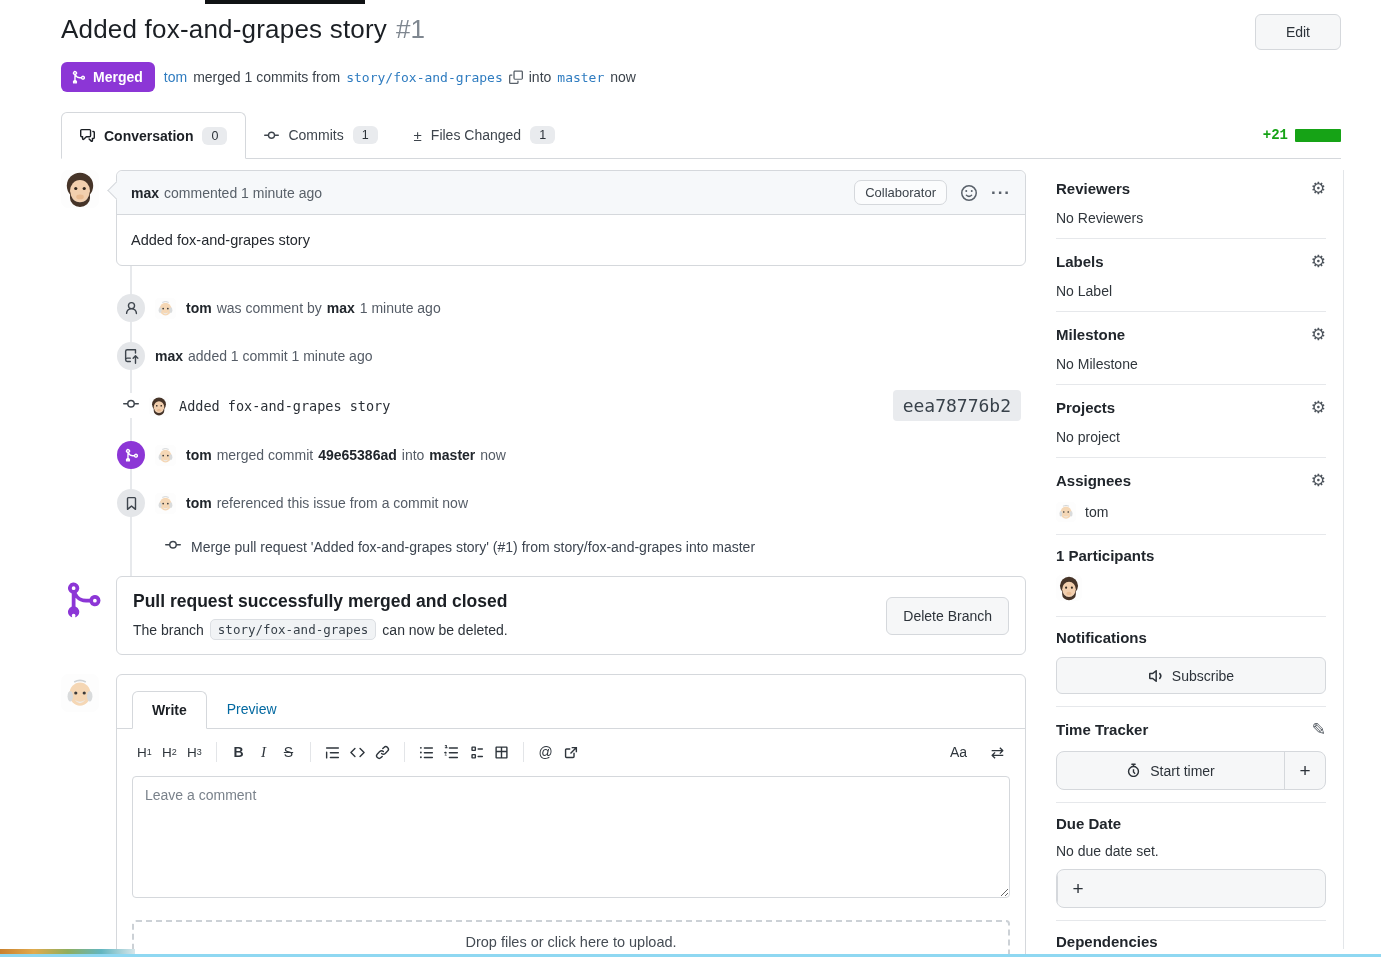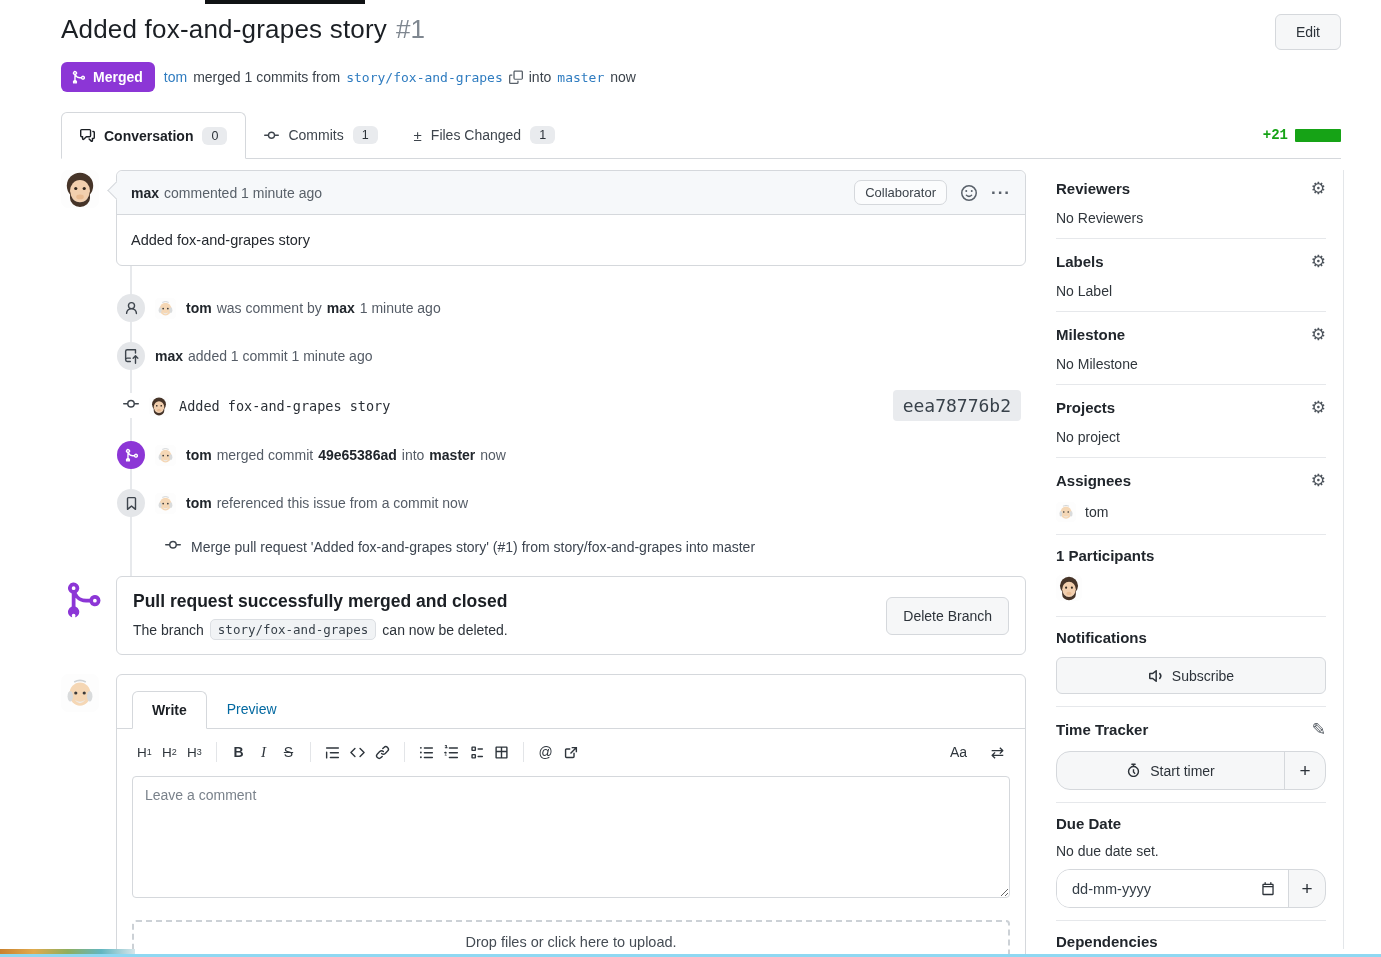--- a/index.html
+++ b/index.html
@@ -11,21 +11,21 @@
 
   
   .topbar{position:absolute;left:205px;top:0;width:160px;height:4px;background:#101214;}
 
   
   .title-row{position:absolute;left:61px;top:14px;width:1280px;display:flex;align-items:flex-start;}
   .page-title{font-size:26px;color:#1b1f24;letter-spacing:.2px}
   .issue-num{color:#7f8790;margin-left:9px;font-size:26px}
   .btn{display:inline-flex;align-items:center;justify-content:center;gap:8px;background:#f6f7f8;
        border:1px solid #d5d8dc;border-radius:6px;color:#2d333a;font-size:14px;cursor:pointer;}
-  .edit-btn{margin-left:auto;padding:9px 20px;text-align:center;}
+  .edit-btn{margin-left:auto;padding:9px 30px;text-align:center;}
 
   
   .meta-row{position:absolute;left:61px;top:62px;display:flex;align-items:center;gap:9px;}
   .merged-badge{display:inline-flex;align-items:center;gap:7px;background:#8c36d6;color:#fff;
         border-radius:6px;padding:7px 12px 7px 10px;font-weight:700;font-size:14px;}
   .meta-text{display:flex;align-items:center;gap:6px;color:#3c434b;}
   .meta-text .user{color:#2f7cc0;}
   .branch-link{color:#2f7cc0;font-size:13px;}
   .meta-time{color:#3c434b}
   .copy-btn{color:#59616a;display:inline-flex;cursor:pointer}
@@ -117,21 +117,21 @@
   .sidebar{position:absolute;left:1056px;top:178px;width:270px;}
   .sb-vline{position:absolute;left:1343px;top:170px;bottom:8px;width:1px;background:#e3e6e9;}
   .sb-section{padding:12px 0;border-bottom:1px solid #e6e8eb;}
   .sb-section.first{padding-top:0;}
   .sb-section.nb{border-bottom:none;}
   .sb-title{font-weight:700;font-size:15px;color:#21262c;display:flex;align-items:center;margin-bottom:11px;}
   .sb-gear{margin-left:auto;font-size:17px;color:#4d545c;cursor:pointer;font-weight:400;}
   .sb-empty{color:#30363c;}
   .sb-user{display:flex;align-items:center;gap:9px;color:#2d333a;cursor:pointer;}
   .subscribe-btn{width:100%;height:37px;box-sizing:border-box;}
-  .group{display:flex;border:1px solid #d5d8dc;border-radius:14px;overflow:hidden;height:37px;background:#f6f7f8;}
+  .group{display:flex;border:1px solid #d5d8dc;border-radius:8px;overflow:hidden;height:37px;background:#f6f7f8;}
   .group .gmain{flex:1;display:flex;align-items:center;justify-content:center;gap:9px;color:#2d333a;cursor:pointer;}
   .group .gplus{width:40px;border-left:1px solid #d5d8dc;display:flex;align-items:center;justify-content:center;
         font-size:19px;color:#2d333a;cursor:pointer;}
   .date-input{flex:1;display:flex;align-items:center;background:#fff;padding:0 13px;cursor:text;}
   .date-input input{border:none;outline:none;flex:1;font-size:14.5px;color:#374049;background:#fff;
         font-family:"Liberation Sans",sans-serif;}
   .date-input input::placeholder{color:#374049;}
 
   
   .bottom-line{position:absolute;left:0;right:0;bottom:0;height:3px;background:#8fd8f2;}
@@ -589,26 +589,20 @@
         <span class="gplus">+</span>
       </div>
     </div>
 
     <div class="sb-section">
       <div class="sb-title">
         <span>Due Date</span>
       </div>
       <div class="sb-empty" style="margin-bottom:10px;">No due date set.</div>
       <div class="group">
-        <span class="date-input">
-          <input type="text" placeholder="dd-mm-yyyy" style="">
-          <svg width="14" height="14" class="oct" style="color:#2d333a">
-              <use href="#i-calendar"></use>
-            </svg>
-        </span>
         <span class="gplus">+</span>
       </div>
     </div>
 
     <div class="sb-section nb">
       <div class="sb-title" style="margin-bottom:4px;">
         <span>Dependencies</span>
       </div>
       <div class="sb-empty">No dependencies set.</div>
 

